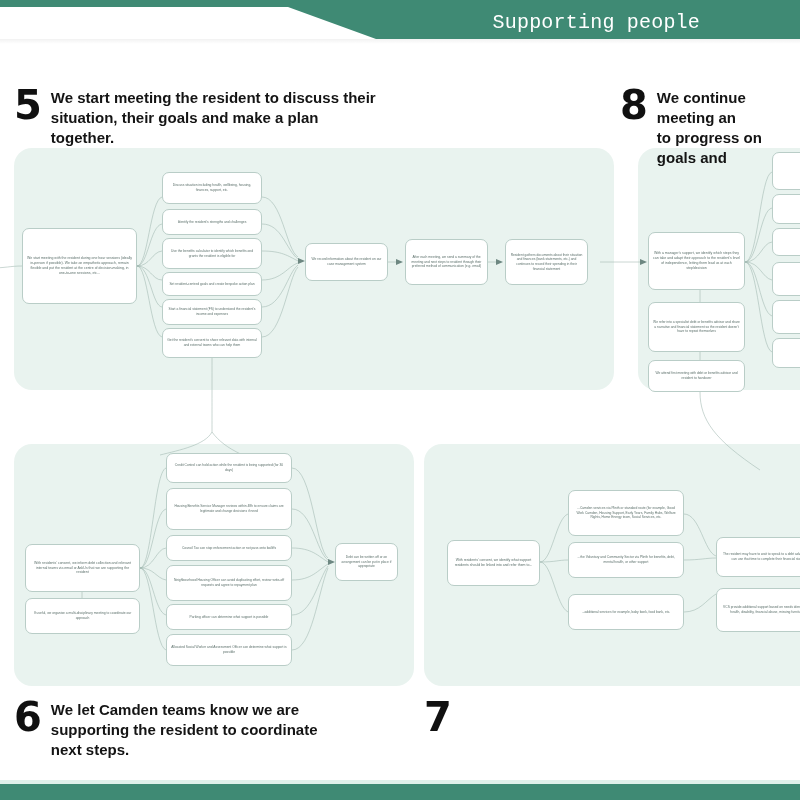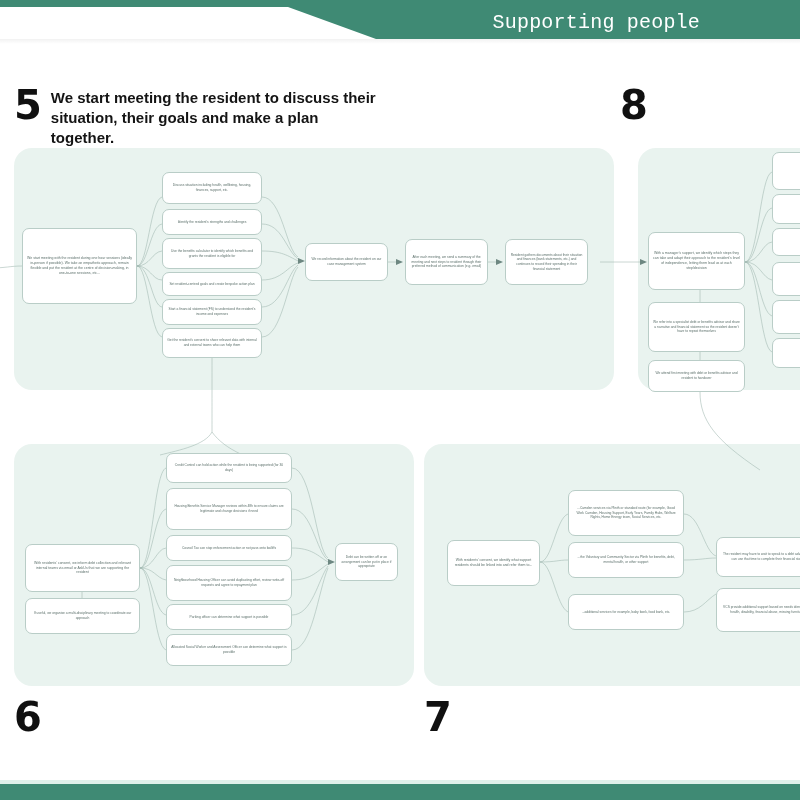--- a/index.html
+++ b/index.html
@@ -73,23 +73,26 @@
 <div class="panel" style="left:638px;top:148px;width:400px;height:242px;"></div>
 <div class="panel" style="left:14px;top:444px;width:400px;height:242px;"></div>
 <div class="panel" style="left:424px;top:444px;width:400px;height:242px;"></div>
 
 <div class="step-head" style="left:14px;top:88px;">
   <div class="step-num">5</div>
   <div class="step-text">We start meeting the resident to discuss their situation, their goals and make a plan together.</div>
 </div>
 <div class="step-head" style="left:620px;top:88px;">
   <div class="step-num">8</div>
+  <div class="step-text" style="white-space:pre-line;max-width:200px;">We continue meeting an
+to progress on goals and</div>
 </div>
 <div class="step-head" style="left:14px;top:700px;">
   <div class="step-num">6</div>
+  <div class="step-text" style="max-width:300px;">We let Camden teams know we are supporting the resident to coordinate next steps.</div>
 </div>
 <div class="step-head" style="left:424px;top:700px;">
   <div class="step-num">7</div>
 </div>
 
 <svg class="links" viewBox="0 0 800 800">
 
   <path d="M -10 268 C 6 268 10 266 22 266"></path>
   <polygon class="arrow" points="22,263 29,266 22,269"></polygon>
 

